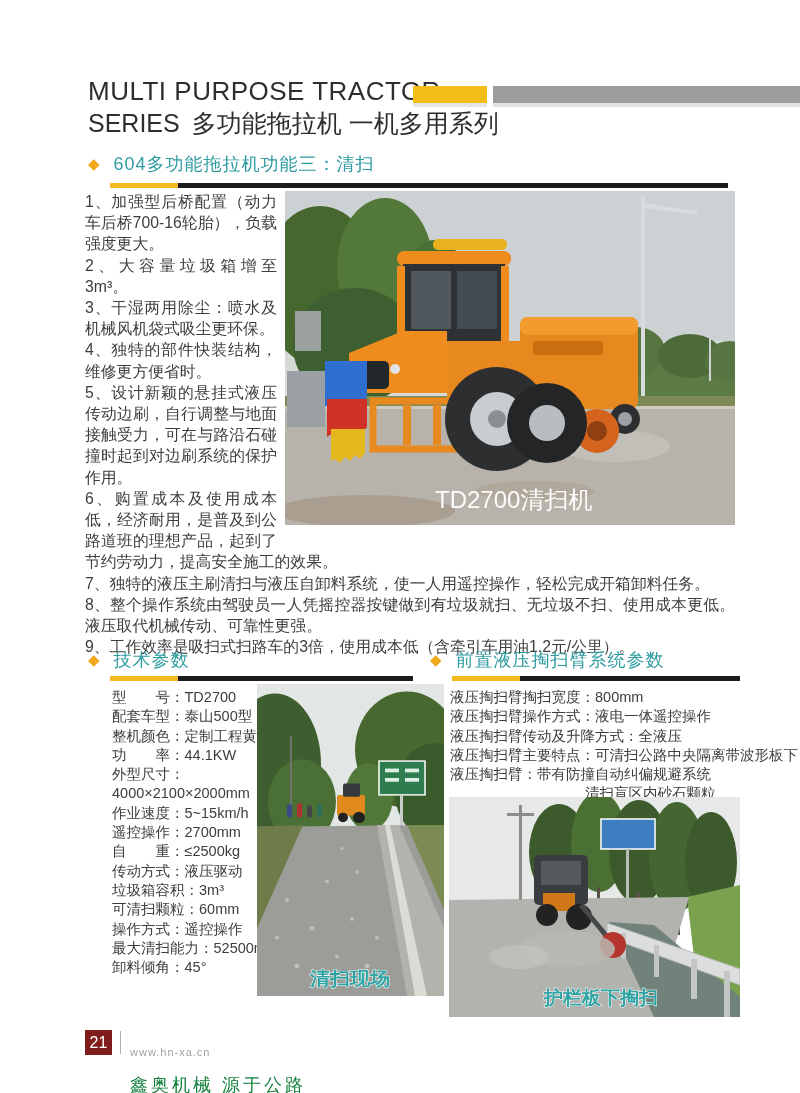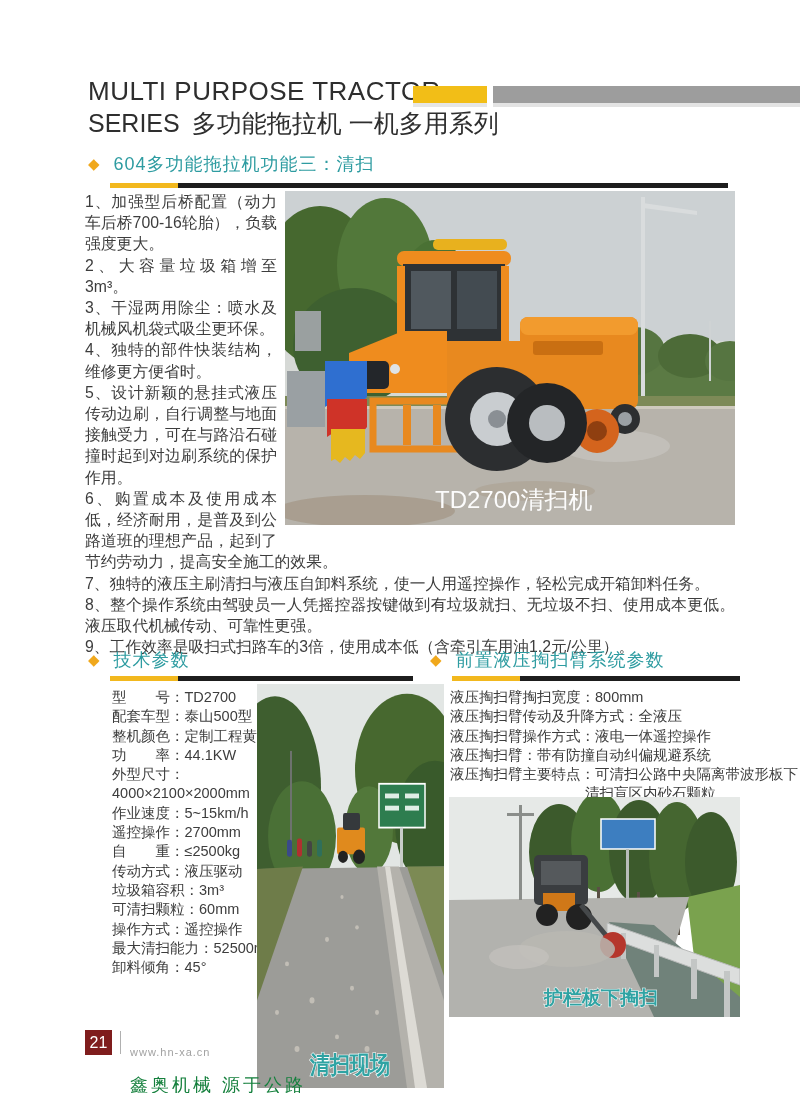--- a/index.html
+++ b/index.html
@@ -24,21 +24,21 @@
   .rule .rule-yellow { width:68px; height:100%; background:#f2b81e; }
   
   .features { position:absolute; left:85px; top:191px; width:650px; font-size:15.8px; line-height:21.2px; text-align:justify; color:#3d3d3d; }
   .main-photo-wrap { float:right; width:450px; height:334px; margin:0 0 6px 8px; }
   .feat { margin:0; }
   
   .tech-specs { position:absolute; left:112px; top:688px; width:160px; font-size:14.5px; line-height:19.3px; color:#3d3d3d; white-space:nowrap; }
   .arm-specs { position:absolute; left:450px; top:688px; width:300px; font-size:14.5px; line-height:19.3px; color:#3d3d3d; white-space:nowrap; }
   .arm-specs .indent { padding-left:135px; }
   
-  .photo-site { position:absolute; left:257px; top:684px; width:187px; height:404px;font-family:Liberation Mono, monospace; }
+  .photo-site { position:absolute; left:257px; top:684px; width:187px; height:312px;font-family:Liberation Mono, monospace; }
   .photo-rail { position:absolute; left:449px; top:797px; width:291px; height:220px;text-align:right; }
   .photo-site svg, .photo-rail svg, .main-photo-wrap svg { display:block; width:100%; height:100%; }
   
   .page-num { position:absolute; left:85px; top:1030px; width:27px; height:25px; background:#7f1d1d; color:#fff; font-size:16px; display:flex; align-items:center; justify-content:center; }
   .footer-divider { position:absolute; left:120px; top:1031px; width:1px; height:23px; background:#b0b0b0; }
   .footer-company { position:absolute; left:130px; top:1073px; font-size:18px; color:#15803d; letter-spacing:3px; white-space:nowrap; }
   .footer-site { position:absolute; left:130px; top:1046px; font-size:11px; color:#a2a2a2; letter-spacing:1px; }
   .svg-caption-teal { font-weight:bold; paint-order:stroke; }
 </style>
 </head>
@@ -170,24 +170,24 @@
     <div>传动方式：液压驱动</div>
     <div>垃圾箱容积：3m³</div>
     <div>可清扫颗粒：60mm</div>
     <div>操作方式：遥控操作</div>
     <div>最大清扫能力：52500m²/h</div>
     <div>卸料倾角：45°</div>
   </div>
 
   <div class="arm-specs">
     <div>液压掏扫臂掏扫宽度：800mm</div>
+    <div>液压掏扫臂操作方式：液电一体遥控操作</div>
     <div>液压掏扫臂传动及升降方式：全液压</div>
-    <div>液压掏扫臂操作方式：液电一体遥控操作</div>
+    <div>液压掏扫臂主要特点：可清扫公路中央隔离带波形板下</div>
     <div>液压掏扫臂：带有防撞自动纠偏规避系统</div>
-    <div>液压掏扫臂主要特点：可清扫公路中央隔离带波形板下</div>
     <div class="indent">清扫盲区内砂石颗粒</div>
   </div>
 
   <div class="photo-site">
     <svg viewBox="0 0 187 332" preserveAspectRatio="none">
       <rect width="187" height="155" fill="#e2e6e4"></rect>
       <g>
         <ellipse cx="18" cy="85" rx="46" ry="75" fill="#3e5e2f"></ellipse>
         <ellipse cx="45" cy="125" rx="34" ry="45" fill="#4a7036"></ellipse>
         <ellipse cx="150" cy="70" rx="52" ry="62" fill="#47682f"></ellipse>

